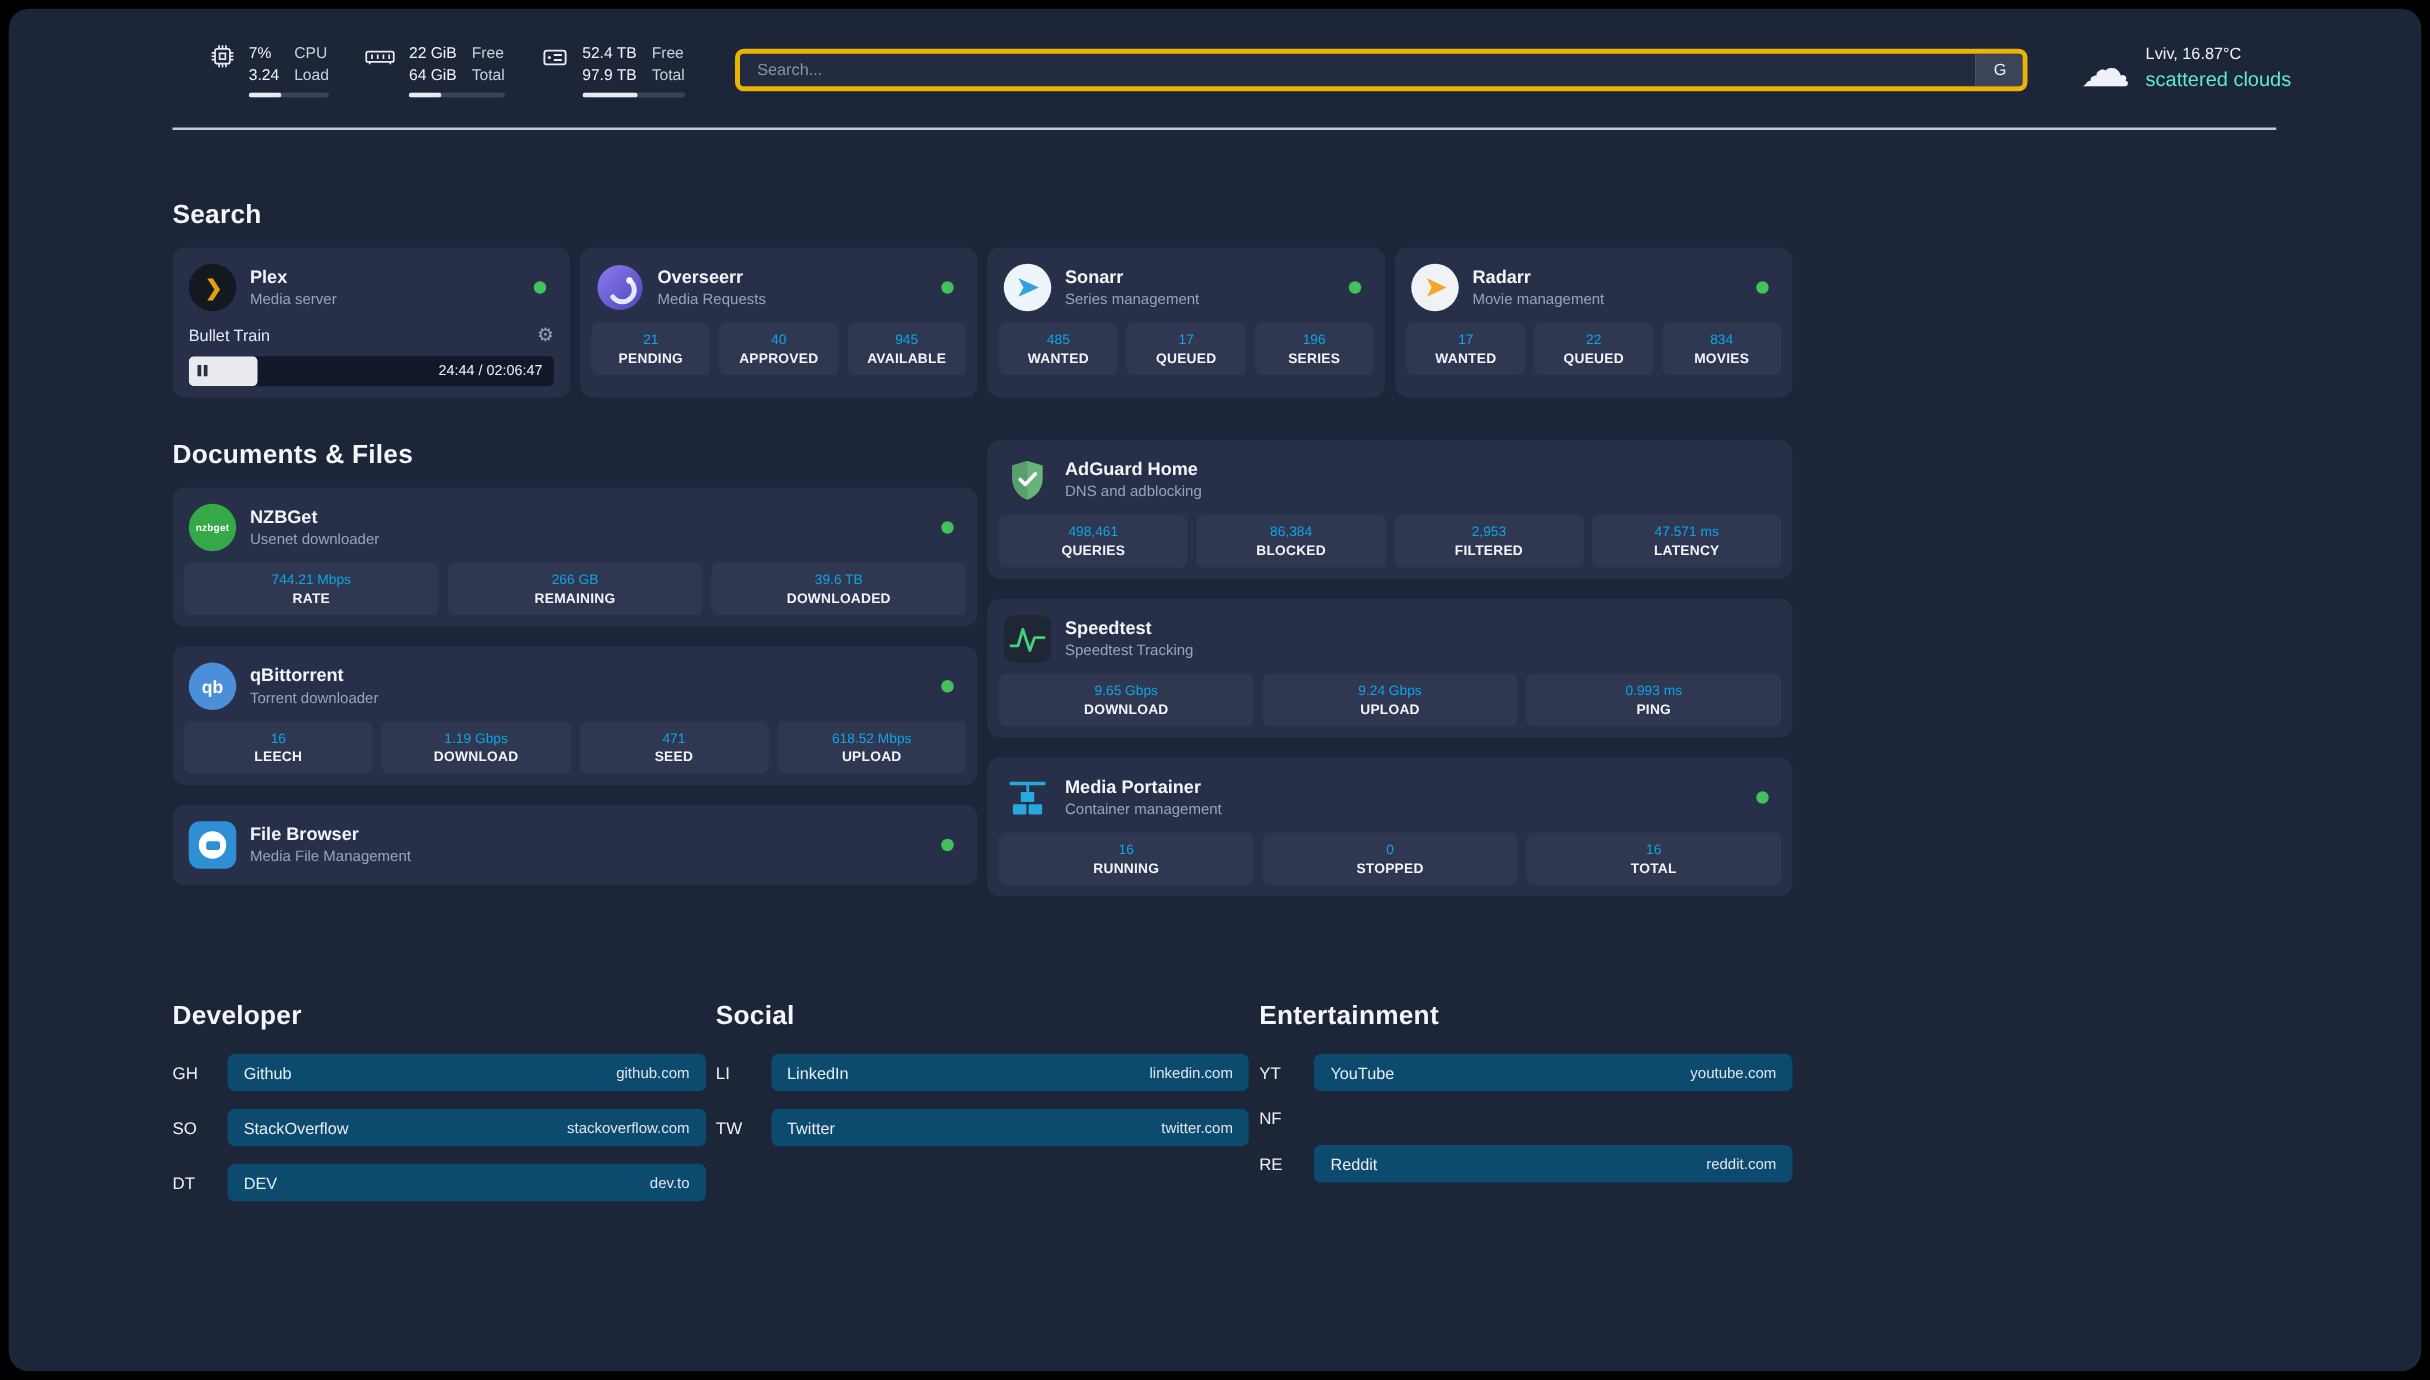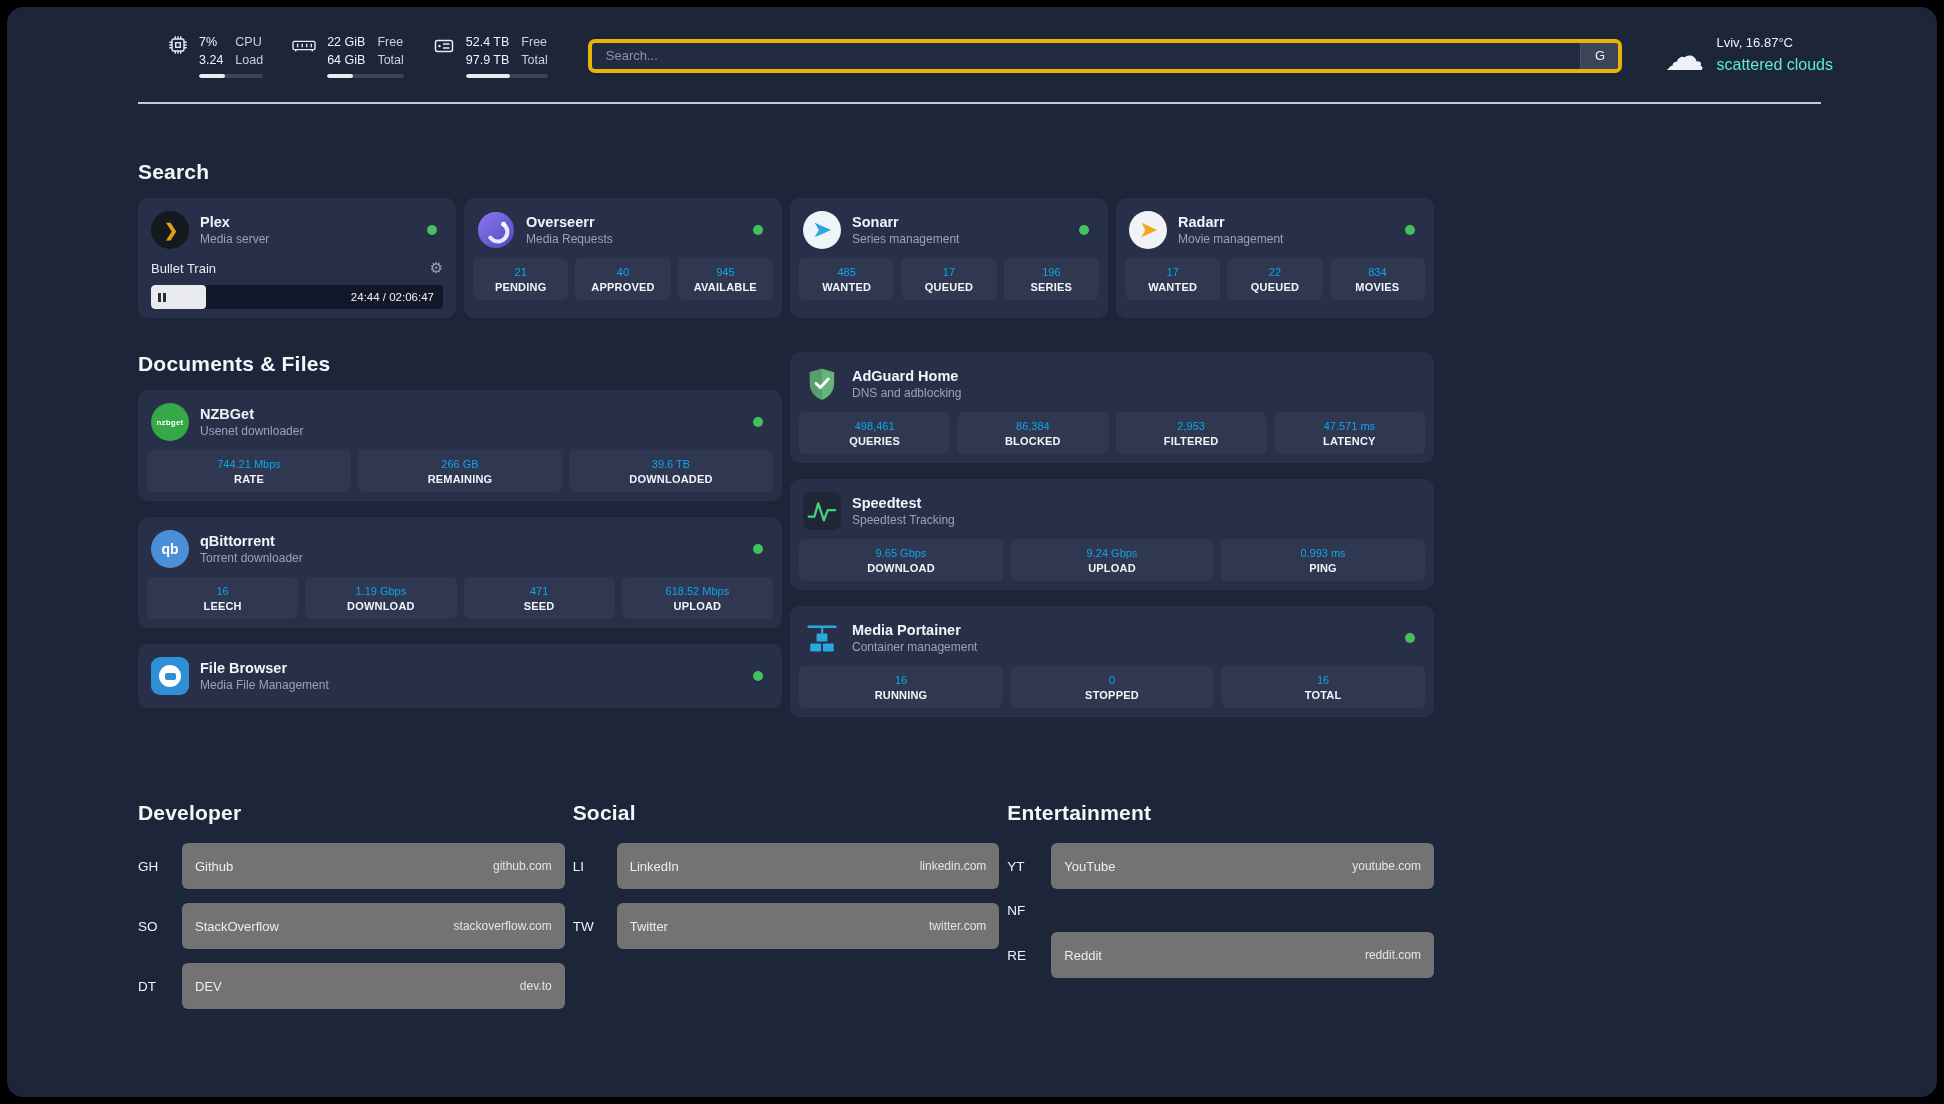--- a/index.html
+++ b/index.html
@@ -78,21 +78,21 @@
   .ic-sonarr { background:#eef5fa; }
   .ic-radarr { background:#f0f2f5; }
   .ic-plain { background:transparent; border-radius:0; }
 
   
   .bookmarks { margin-top:84px; }
   .bm-grid { display:grid; grid-template-columns:repeat(3,1fr); gap:8px; }
   .bm-col .sec-h { margin-bottom:18px; }
   .bm-row { display:flex; align-items:center; margin-bottom:14px; }
   .bm-abbr { width:32px; margin-right:12px; font-size:13.5px; color:#eef1f6; }
-  .bm-pill { flex:1; background:#737373; height:46px; border-radius:6px; display:flex; align-items:center; justify-content:space-between; padding:0 13px; cursor:pointer; }
+  .bm-pill { flex:1; background:#0c4a6e; height:30px; border-radius:6px; display:flex; align-items:center; justify-content:space-between; padding:0 13px; cursor:pointer; }
   .bm-name { font-size:13px; color:#e9edf4; }
   .bm-url { font-size:12px; color:#dfe4ed; }
 </style>
 </head>
 <body>
 
 <div class="page">
 
   <header class="topbar">
     <div class="metrics">

